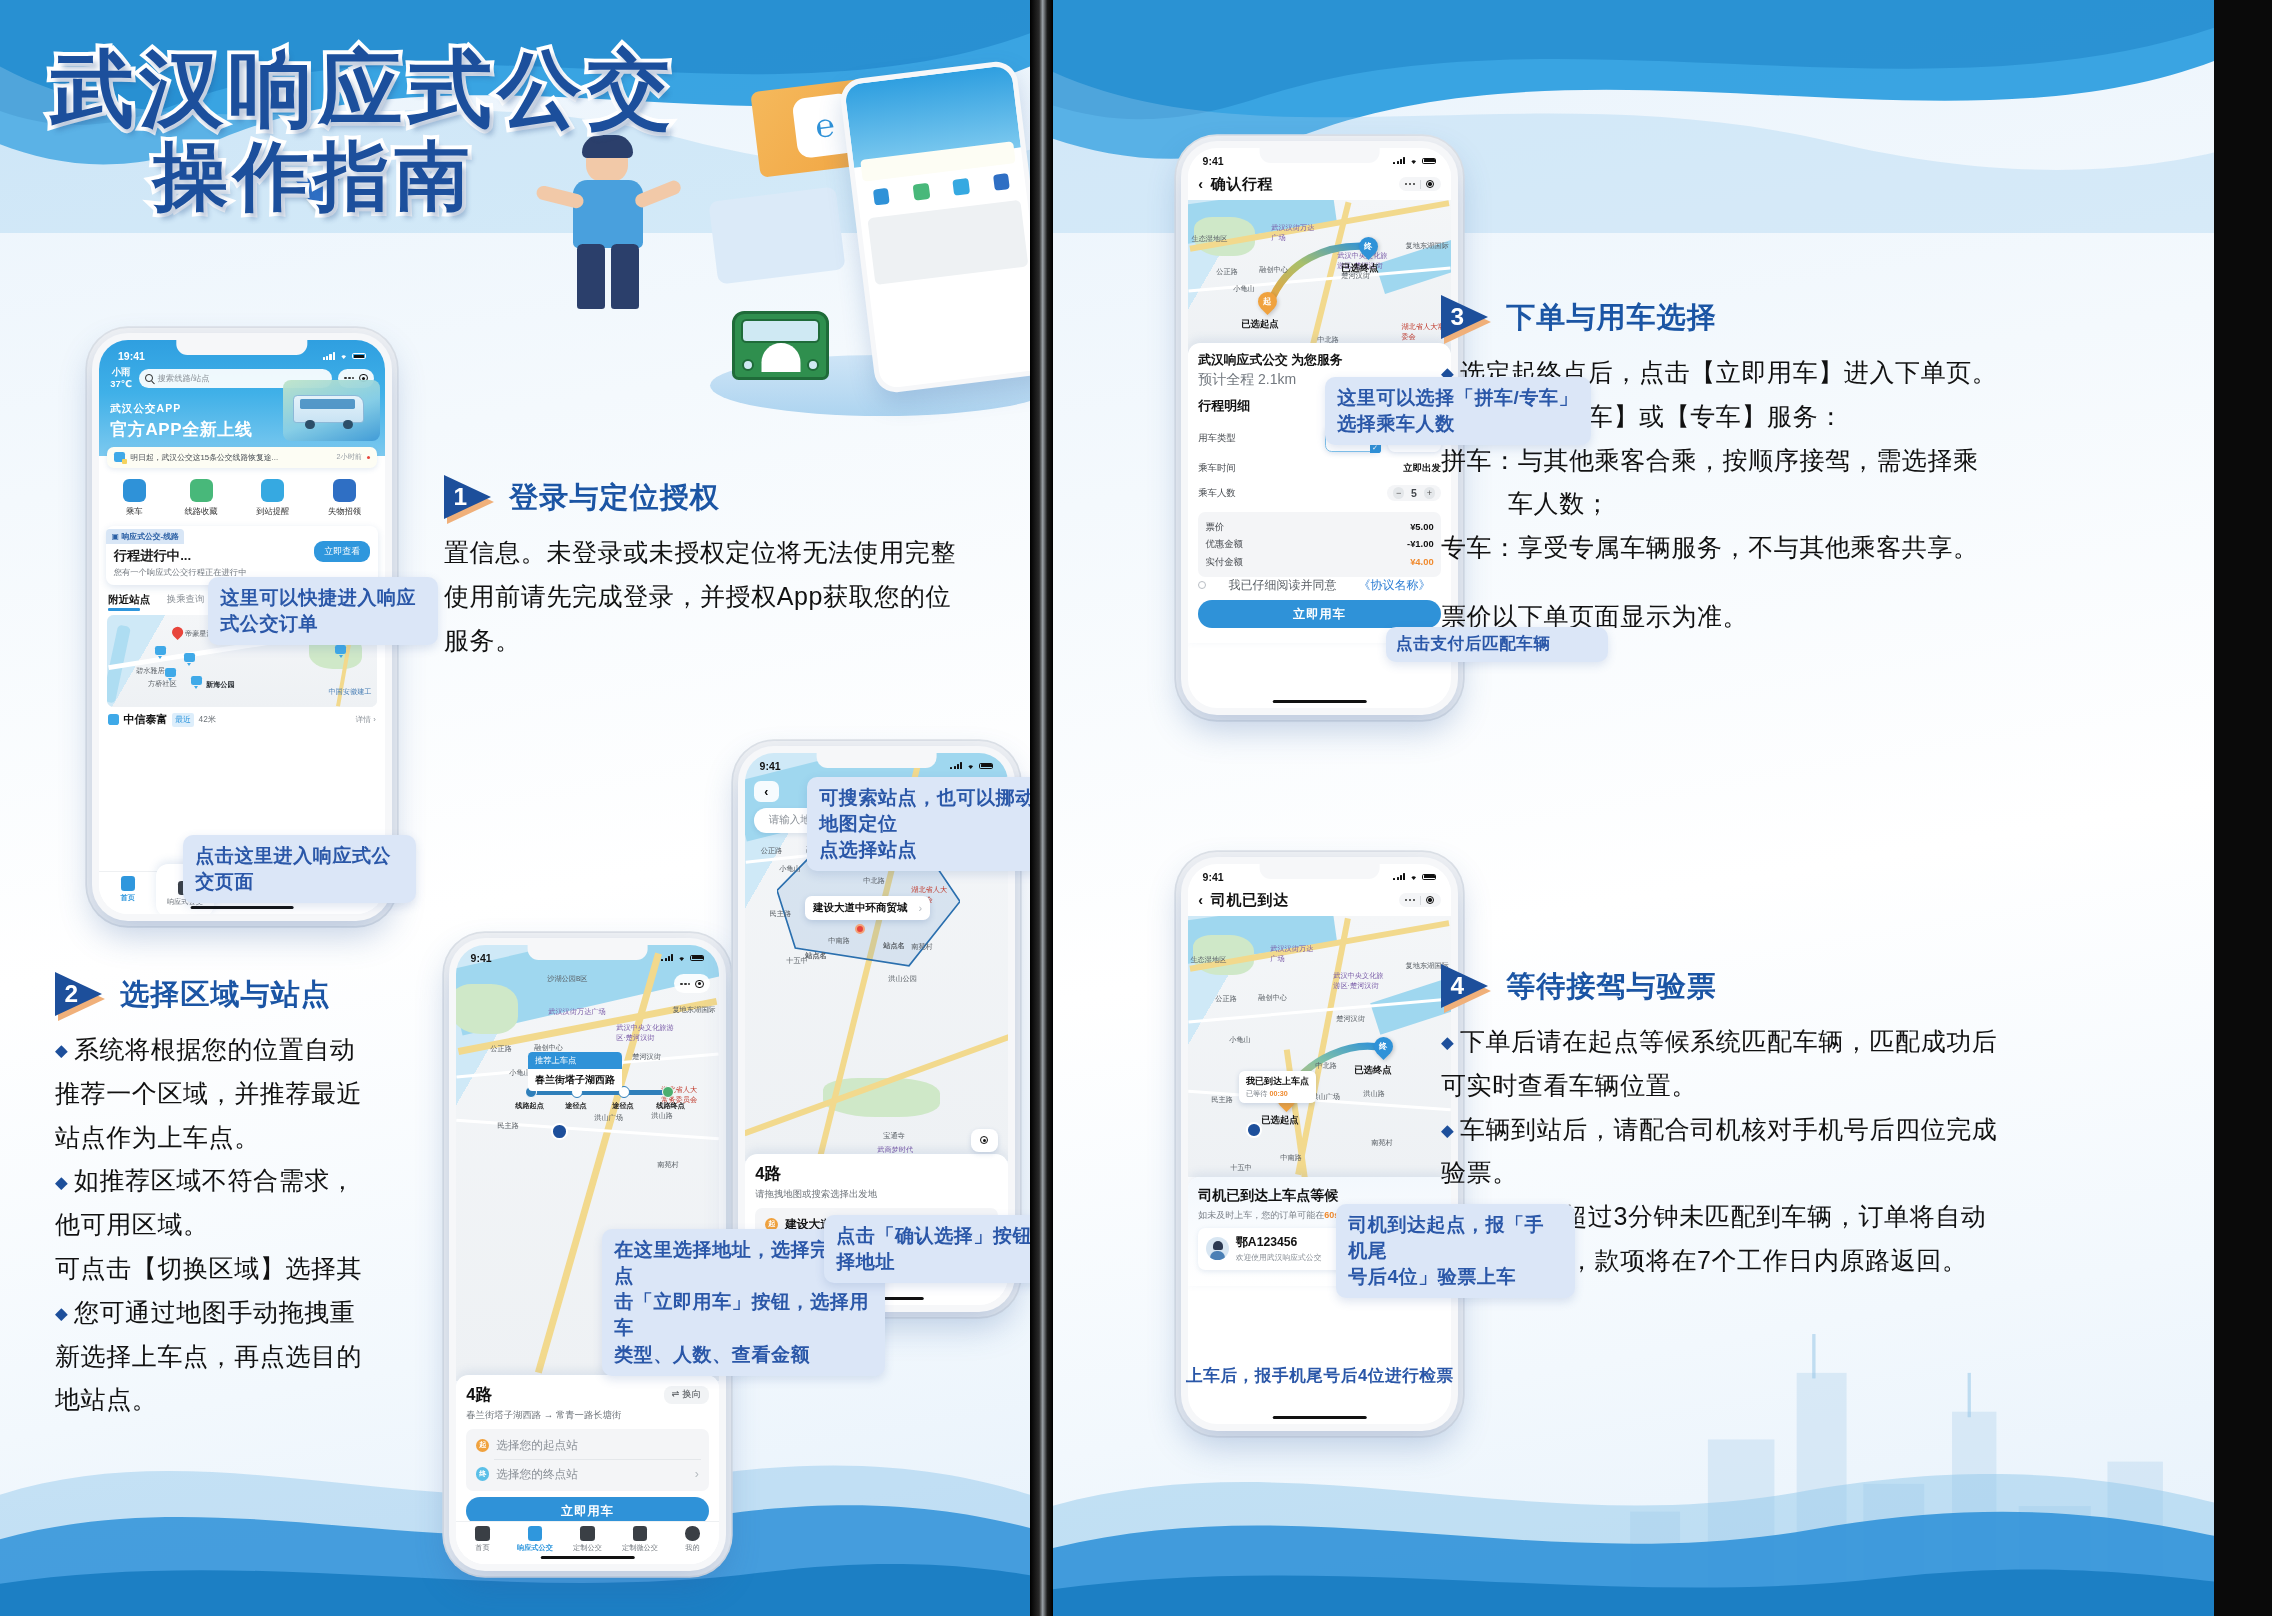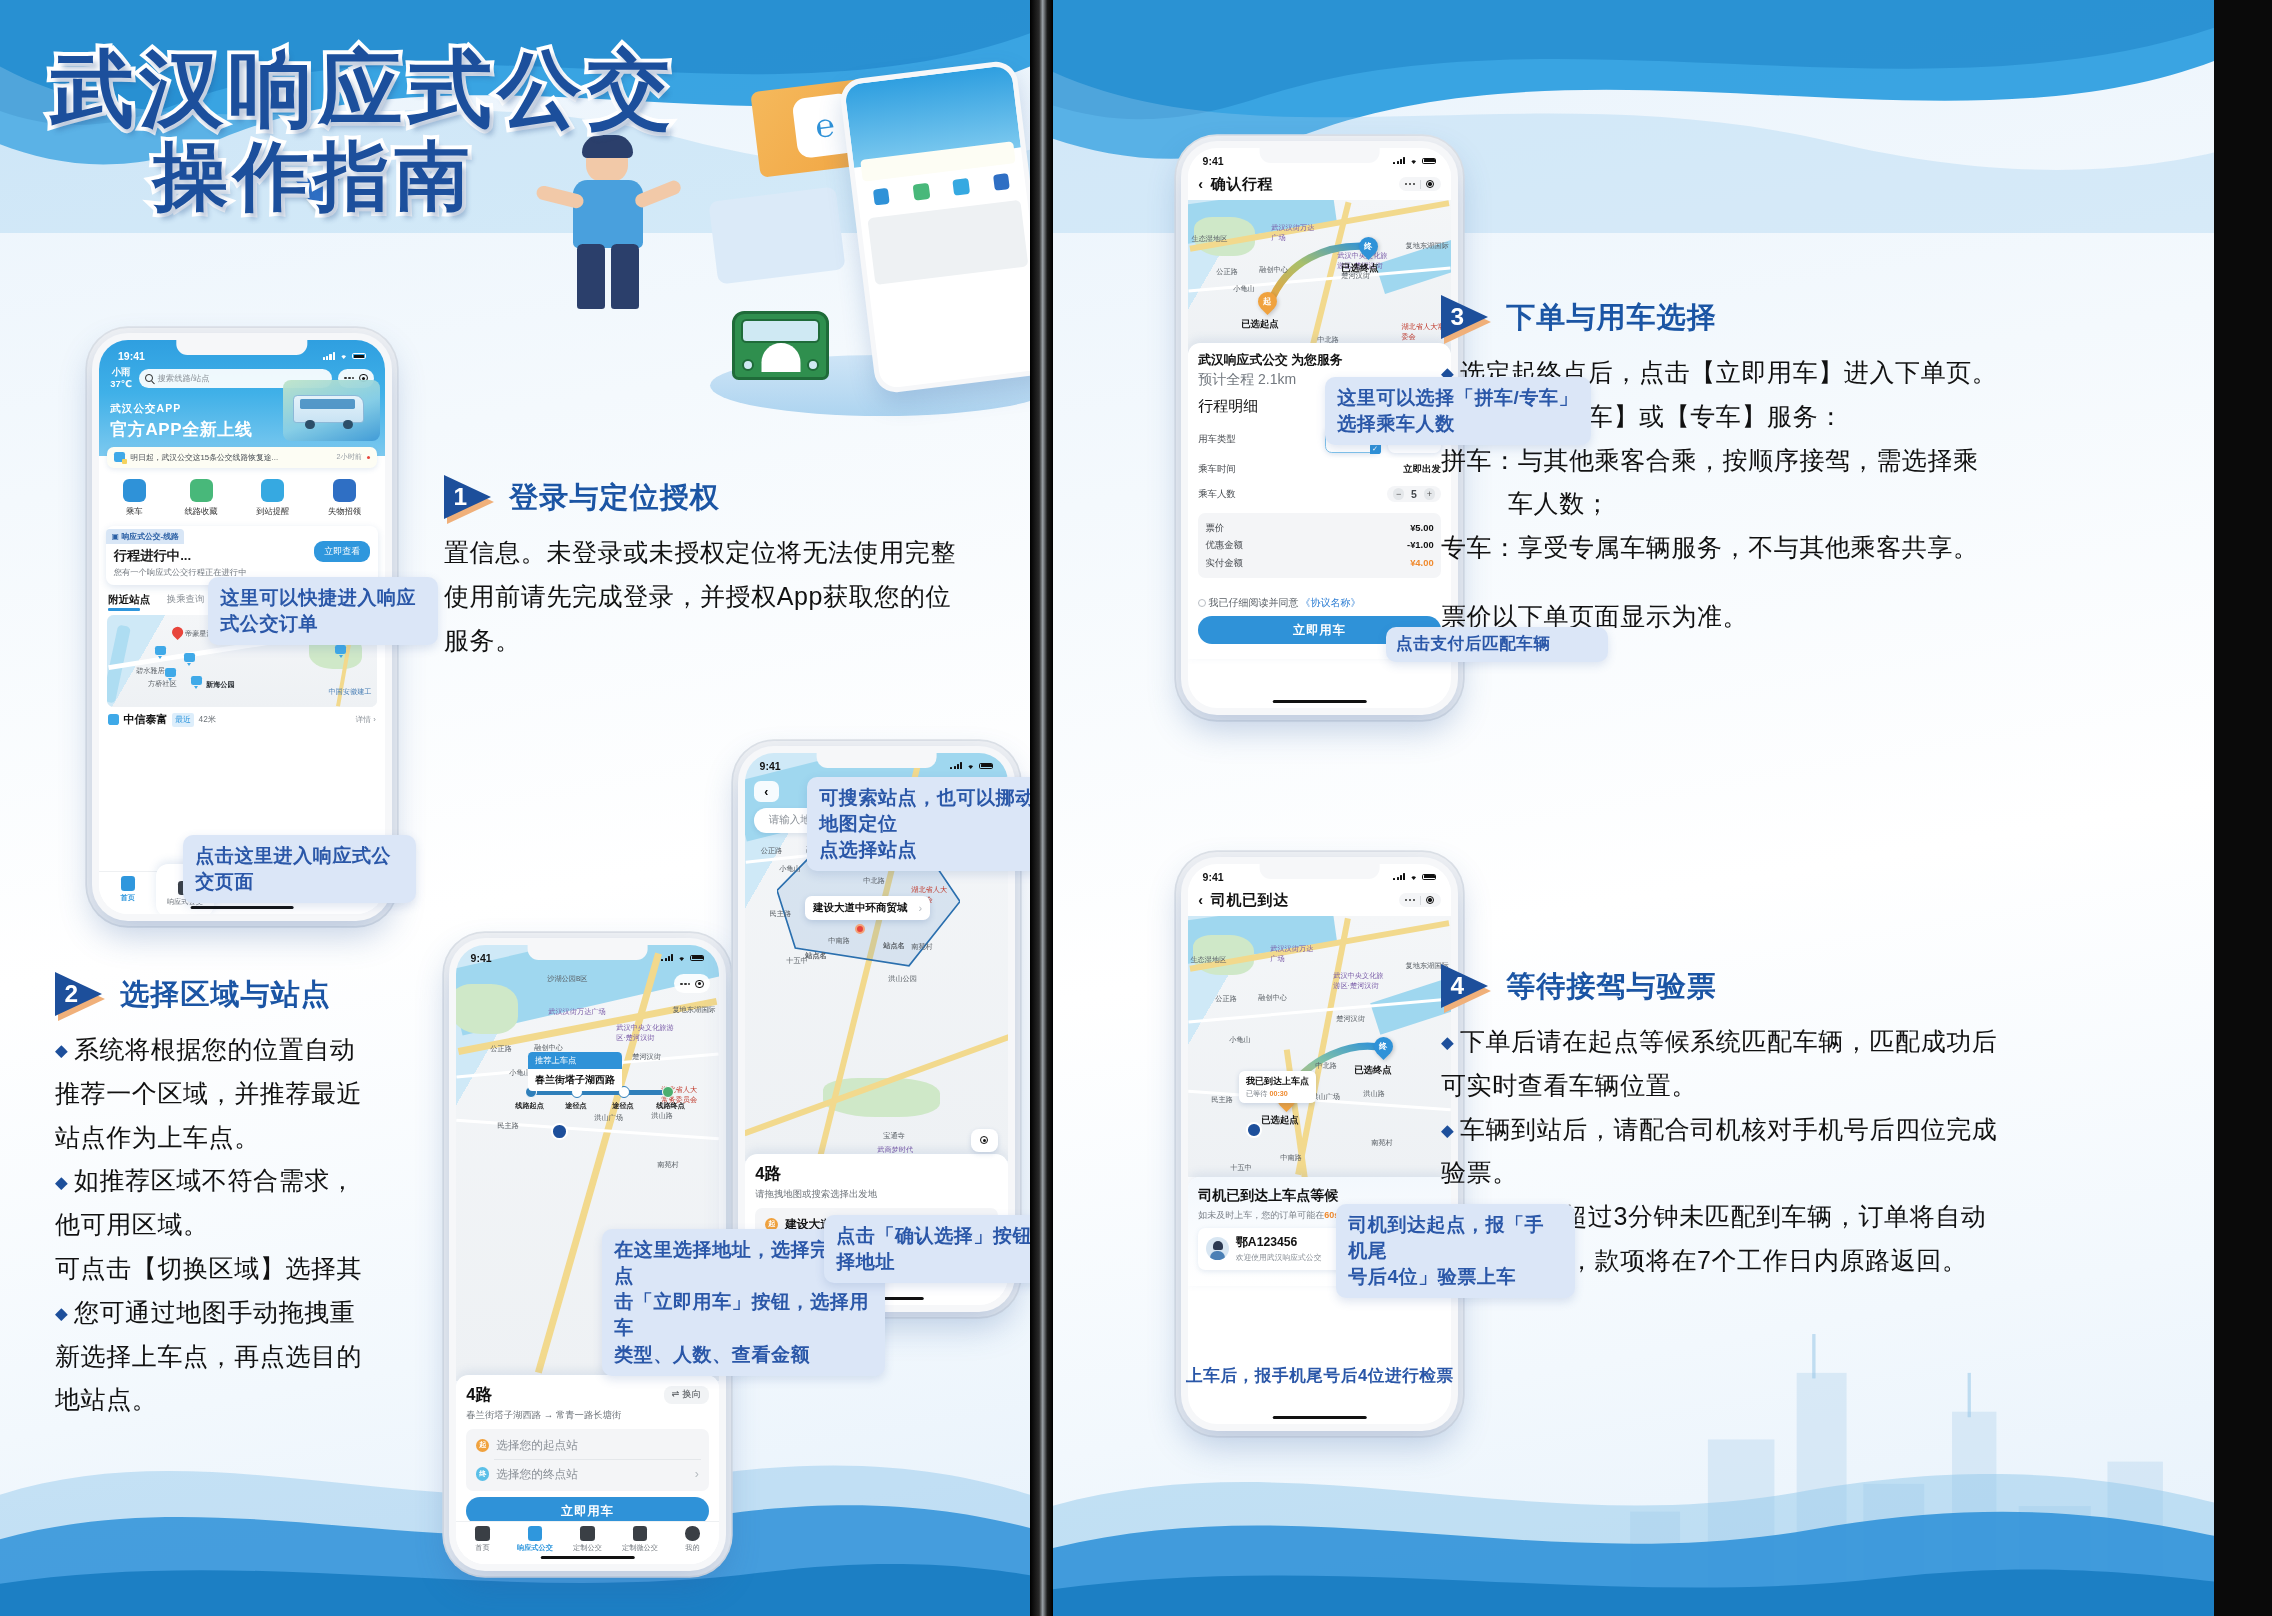--- a/index.html
+++ b/index.html
@@ -149,32 +149,32 @@
   .navhdr .ttl { font-size:15px; font-weight:bold; color:#111; letter-spacing:0.6px;}
   .navhdr .rp { margin-left:auto; display:flex; align-items:center; gap:5px; background:#f4f5f7;
      border-radius:10px; padding:2.8px 6.7px;}
   .navhdr .sep { width:0.6px;height:9px;background:#d6d9dd;}
 
   
   .sheet { position:absolute; left:0; right:0; bottom:0; background:#fff; border-radius:12.2px 12.2px 0 0;
      box-shadow:0 -3.3px 10px rgba(70,115,170,.12); padding:9px 10px 48px;}
   .srv-t1 { font-size:12.8px; font-weight:bold; color:#111;}
   .srv-t2 { font-size:14px; color:#72787f; margin-top:2.2px;}
-  .det-h { font-size:15px; font-weight:normal; color:#111; margin:7.8px 0 4.4px;}
+  .det-h { font-size:13px; font-weight:bold; color:#111; margin:7.8px 0 4.4px;}
   .det-r { display:flex; justify-content:space-between; align-items:center; font-size:9.4px; color:#45494e; padding:5px 0;}
   .det-r .v { font-weight:bold; color:#111;}
   .stepper { display:flex; align-items:center; gap:6.7px; background:#f4f5f7; border-radius:8.3px; padding:1.7px 5.5px;}
   .stepper b { font-size:10.5px; }
   .stepper i { font-style:normal; width:11.7px;height:11.7px;border-radius:50%;background:#e4e7ea;color:#555;
      display:flex;align-items:center;justify-content:center;font-size:9px;}
   .fare { background:#f4f5f7; border-radius:7.2px; padding:6.1px 7.2px; margin-top:6.7px;}
   .fare .fr { display:flex; justify-content:space-between; font-size:9.4px; color:#45494e; padding:2.2px 0;}
   .fare .fr .fv { font-weight:bold; color:#111;}
   .fare .fr .fv.hot { color:#f08a2e;}
-  .agree { display:flex; align-items:center; gap:2px; margin-top:18px; font-size:10px; color:#5a6066;}
+  .agree { display:flex; align-items:center; gap:22px; margin-top:0; font-size:12px; color:#5a6066;}
   .agree .cb { width:8.3px;height:8.3px;border:1.1px solid #b9bec4; border-radius:50%; flex:none;}
   .agree .lk { color:#2f7fd4;}
   .bigbtn { margin-top:6.7px; height:28px; background:#2f92d8; color:#fff; border-radius:14px;
      display:flex;align-items:center;justify-content:center; font-size:12.2px; font-weight:bold; letter-spacing:1.1px;}
 
   .chip-row { display:flex; gap:7.8px; }
   .chip { background:#fff; border-radius:6.7px; padding:4.4px 14.4px; font-size:12.2px; font-weight:bold; color:#111;
      box-shadow:0 1.7px 5.5px rgba(70,115,170,.16); position:relative;}
   .chip.sel { color:#2f92d8; border:1.1px solid #7fc2ea;}
   .chip .tick { position:absolute; right:-1.7px; bottom:-1.7px; width:11px;height:11px;background:#2f92d8;

